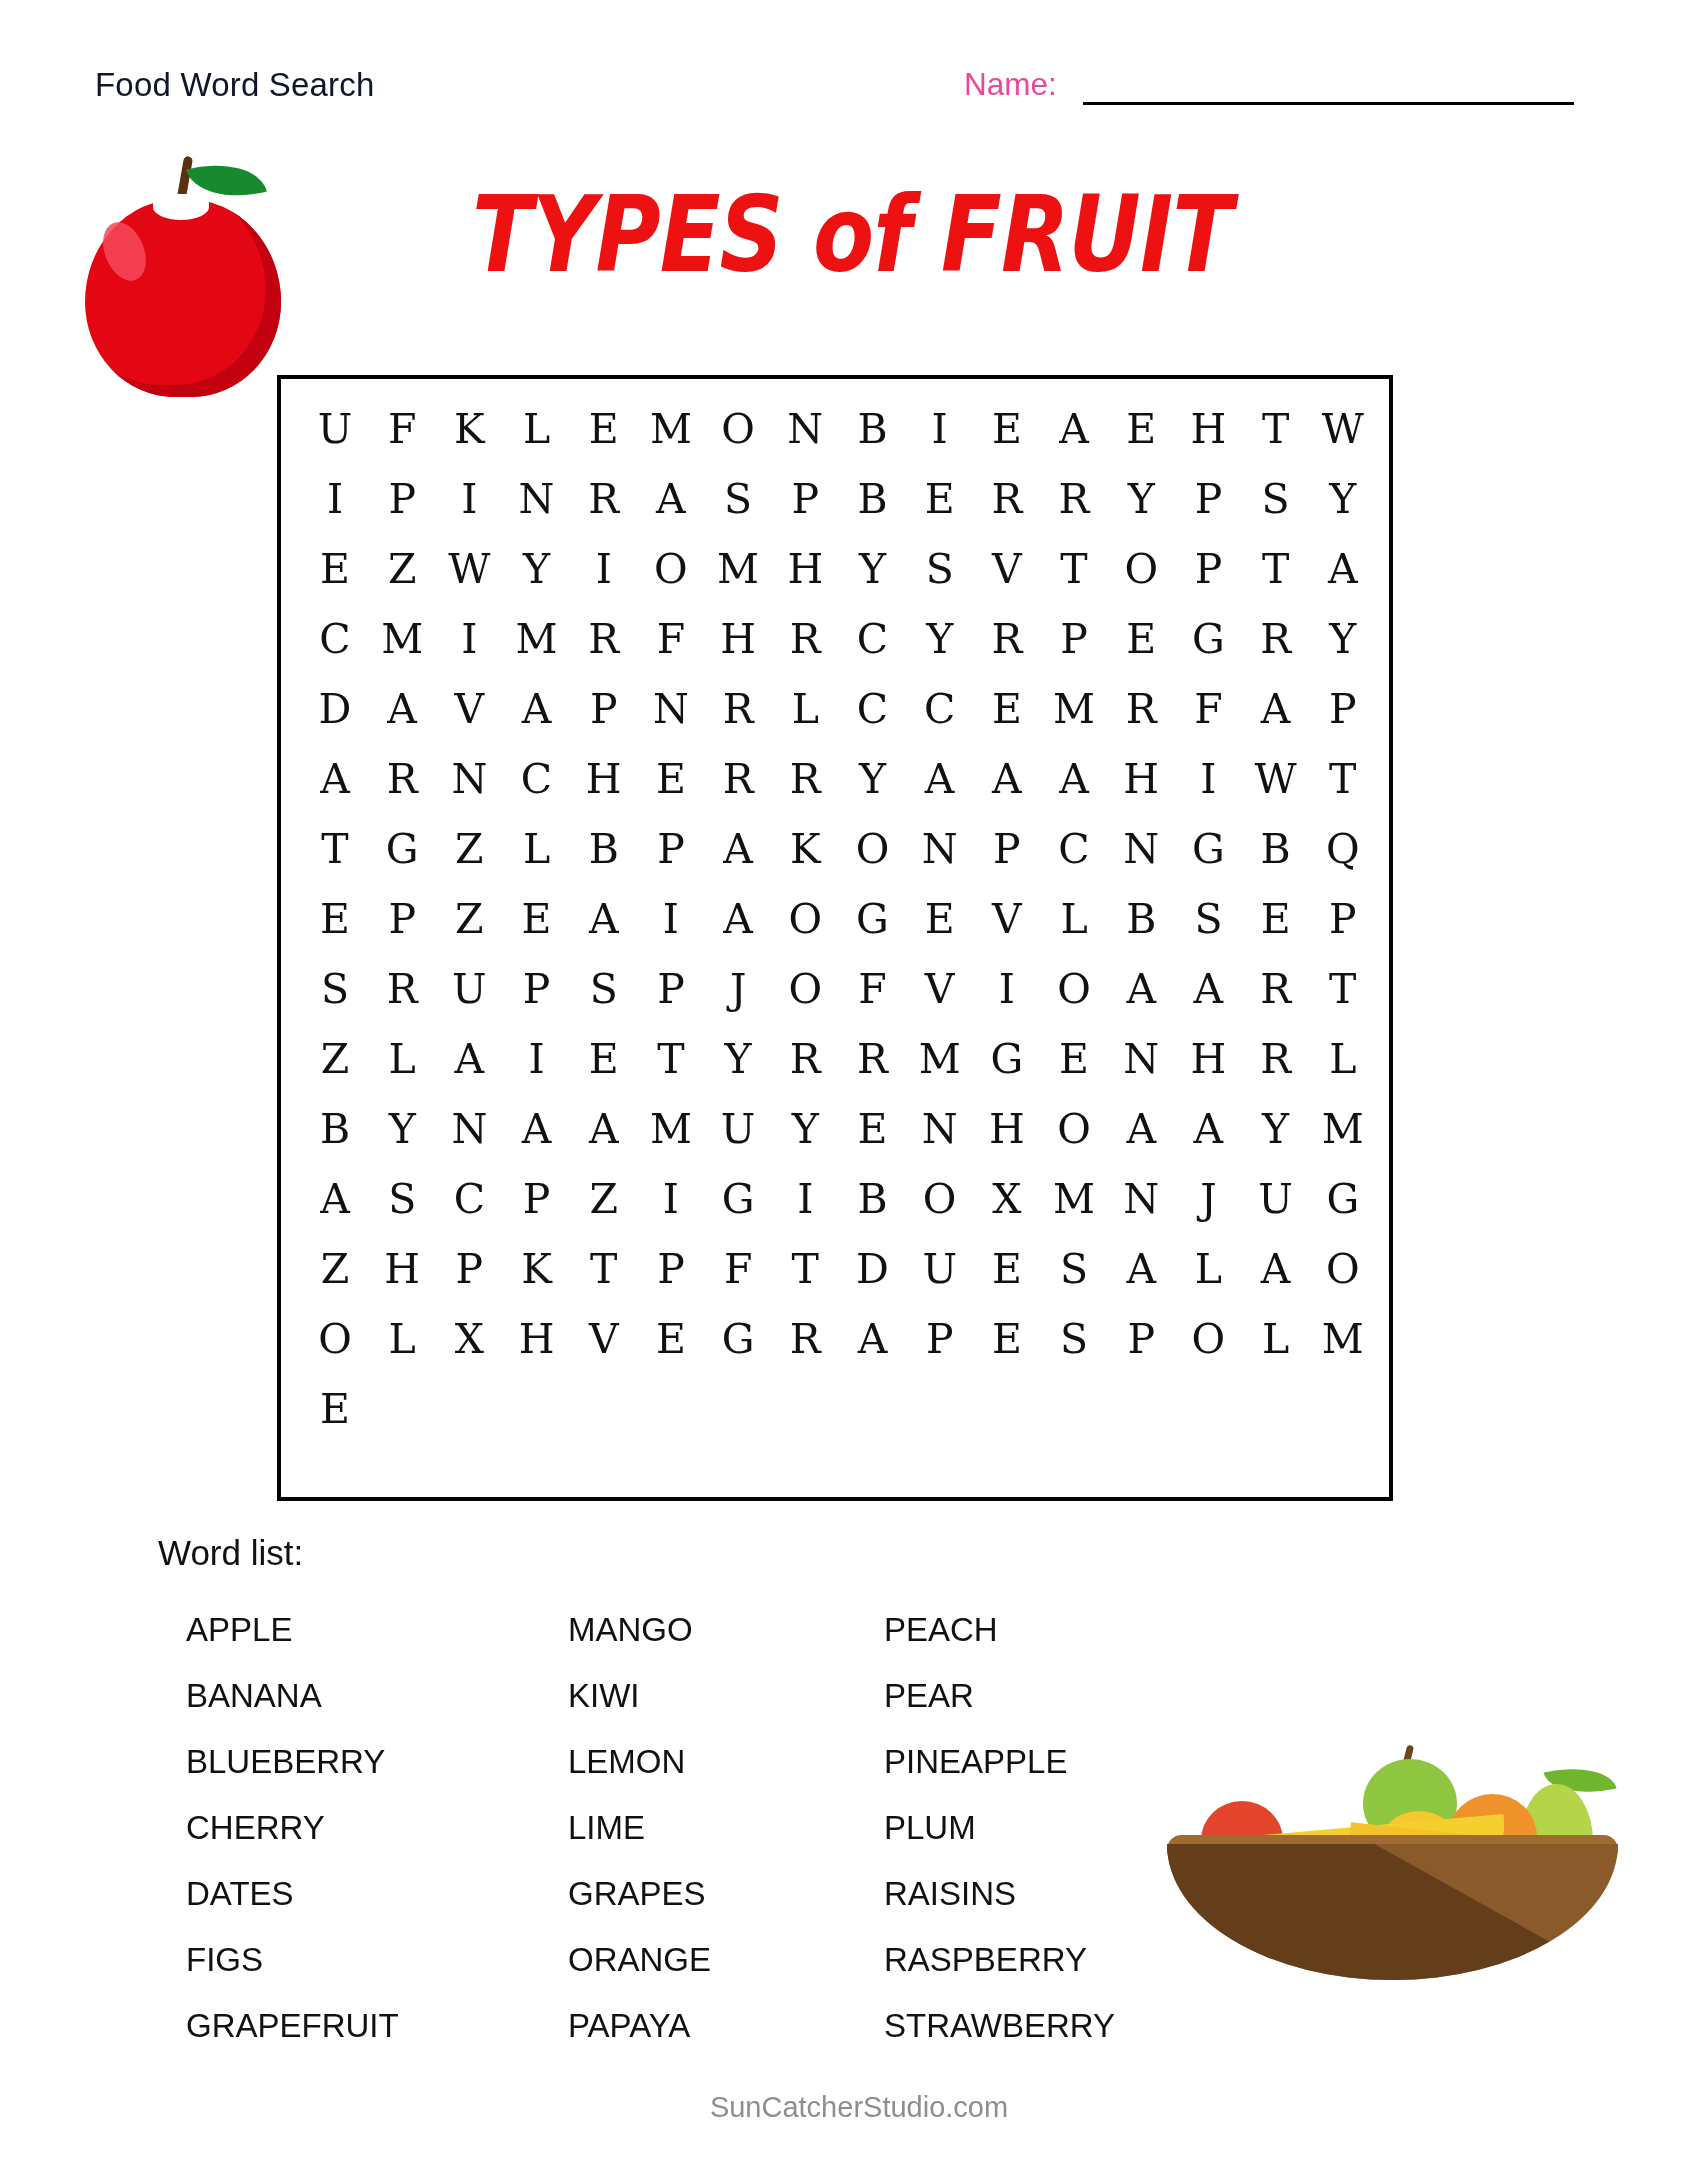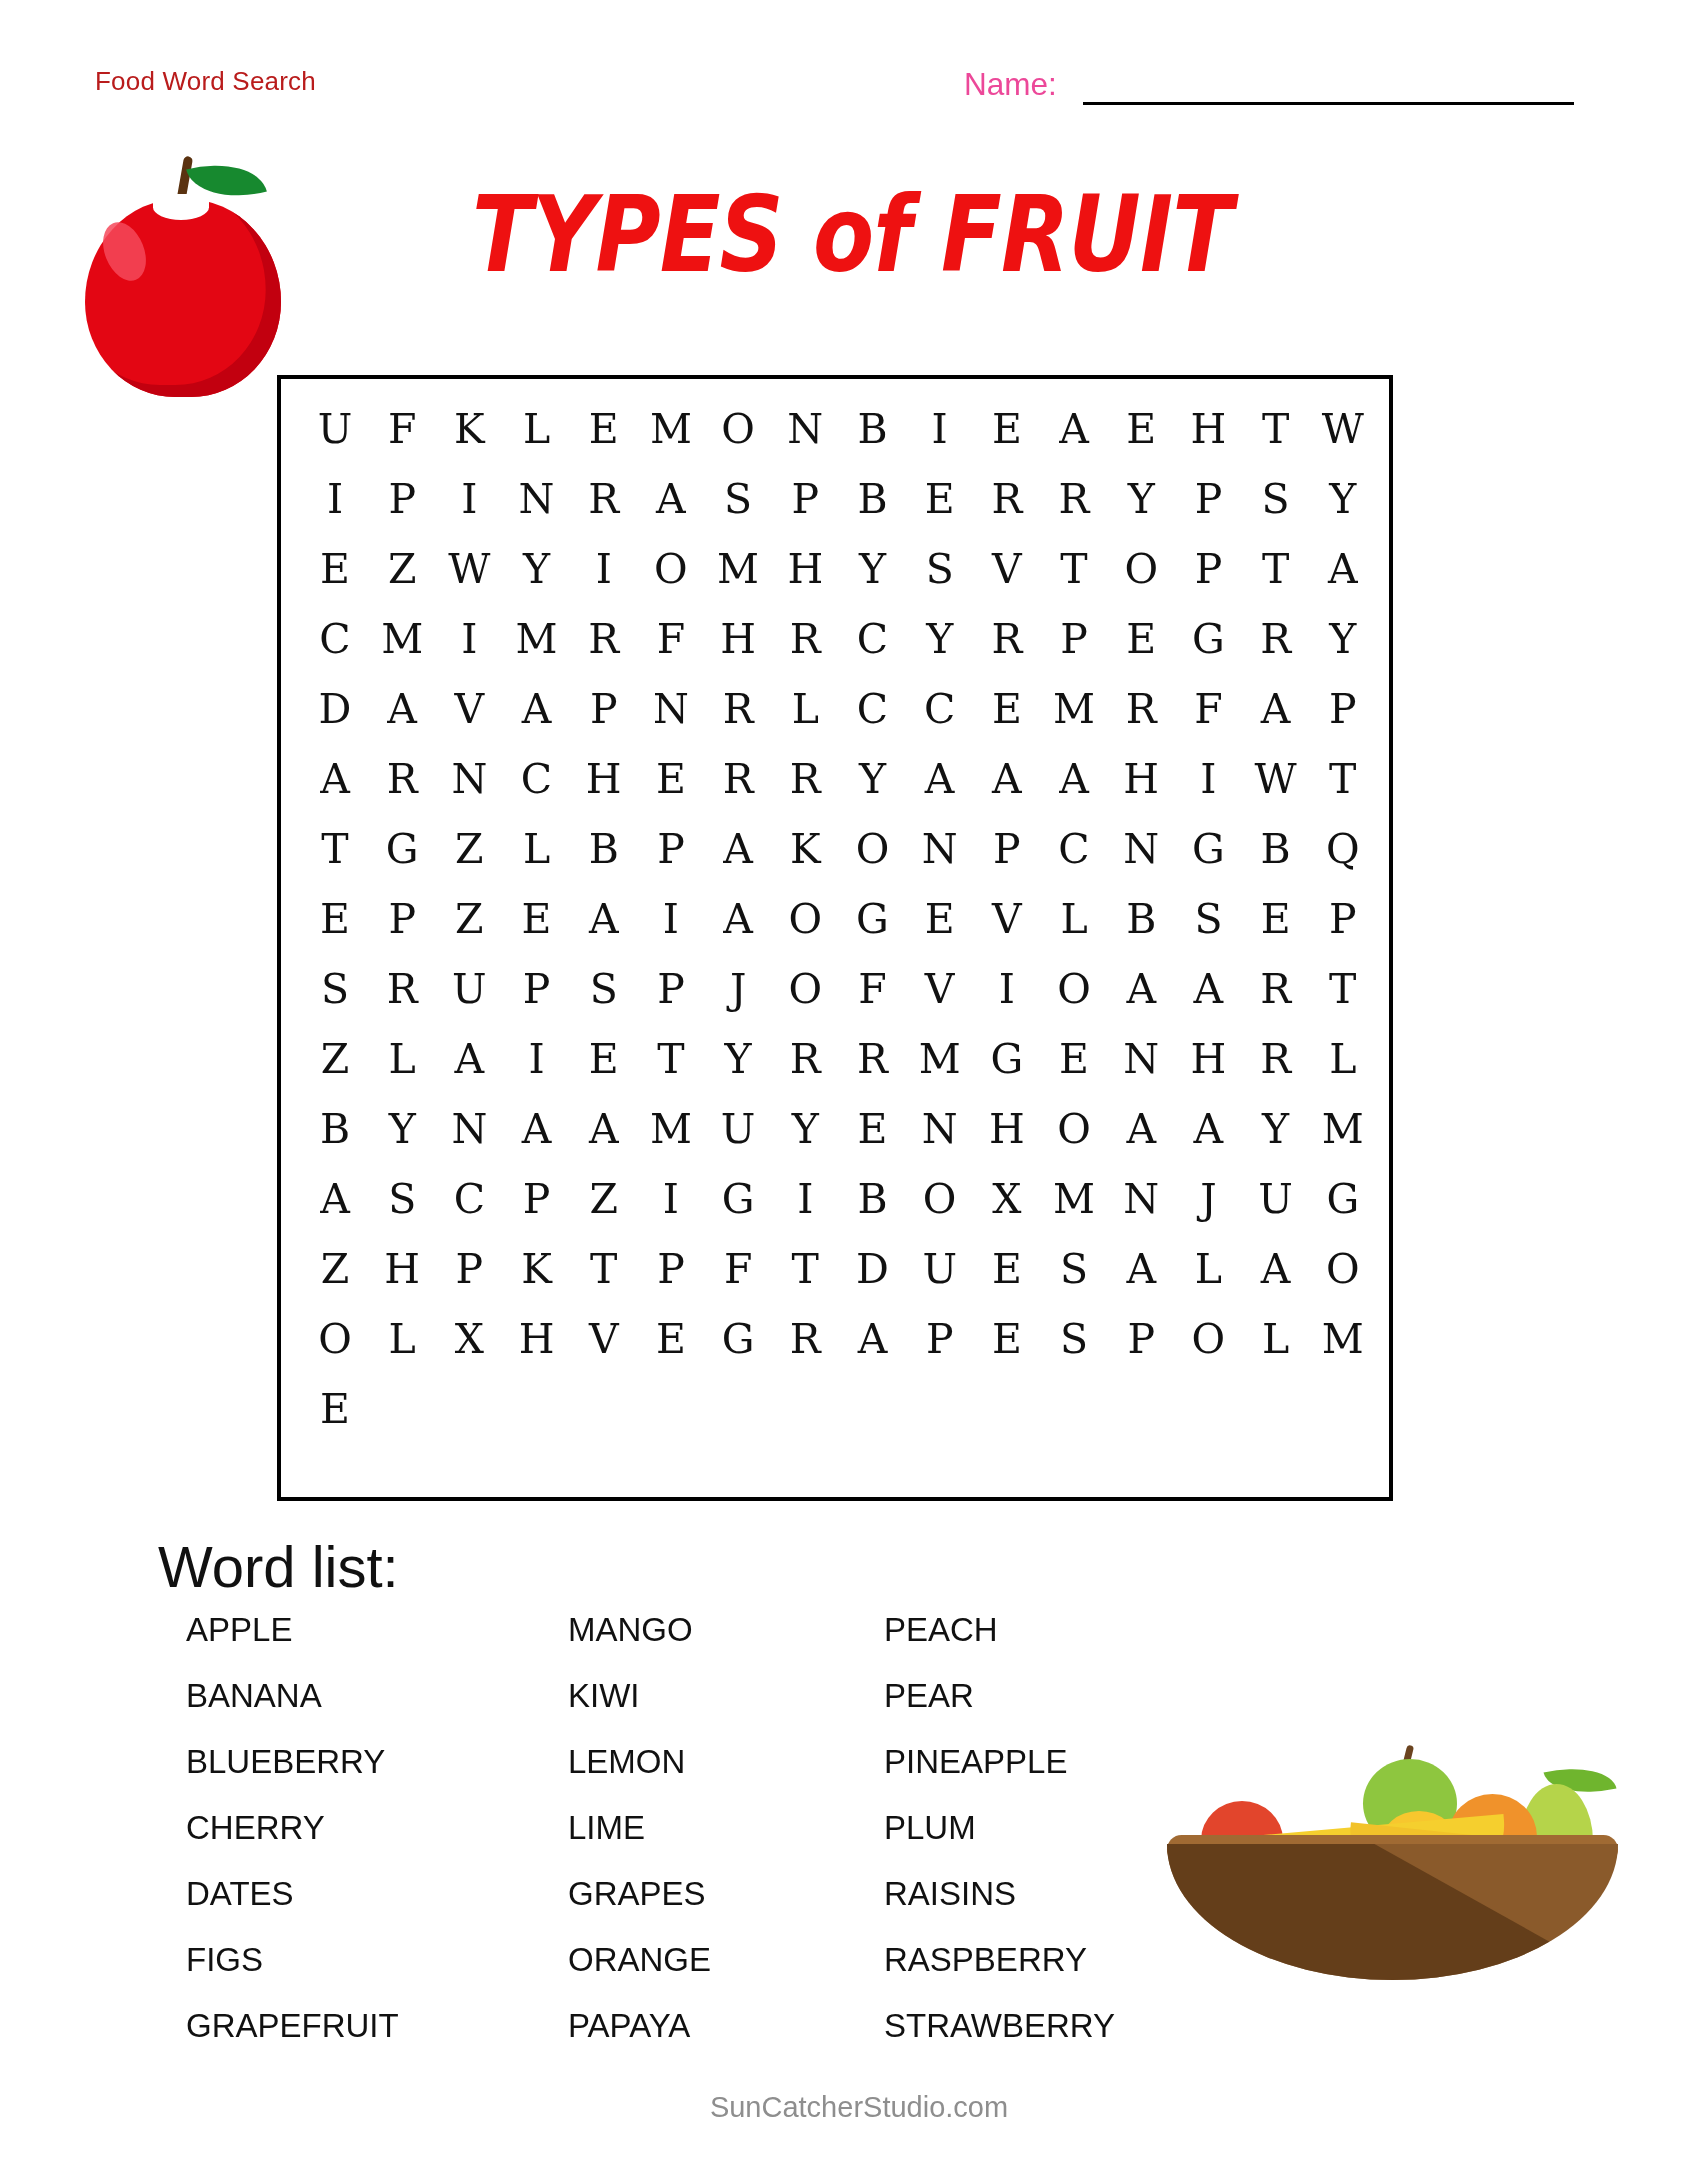--- a/index.html
+++ b/index.html
@@ -12,23 +12,23 @@
     height: 2181px;
     position: relative;
     font-family: "Liberation Sans", sans-serif;
     color: #000000;
     overflow: hidden;
   }
   .doc-kicker {
     position: absolute;
     left: 95px;
     top: 66px;
-    font-size: 26px;
+    font-size: 33px;
     letter-spacing: 0.2px;
-    color: #b91c1c;
+    color: #0f172a;
   }
   .name-label {
     position: absolute;
     left: 964px;
     top: 66px;
     font-size: 31.5px;
     color: #ec4899;
   }
   .name-line {
     position: absolute;
@@ -144,21 +144,21 @@
     font-family: "DejaVu Serif", serif;
     font-size: 41px;
     color: #111;
   }
 
   
   .wordlist-title {
     position: absolute;
     left: 158px;
     top: 1533px;
-    font-size: 58px;
+    font-size: 35px;
     color: #111;
   }
   .wordlist {
     position: absolute;
     left: 186px;
     top: 1597px;
     width: 1005px;
   }
   .wl-col {
     position: absolute;

